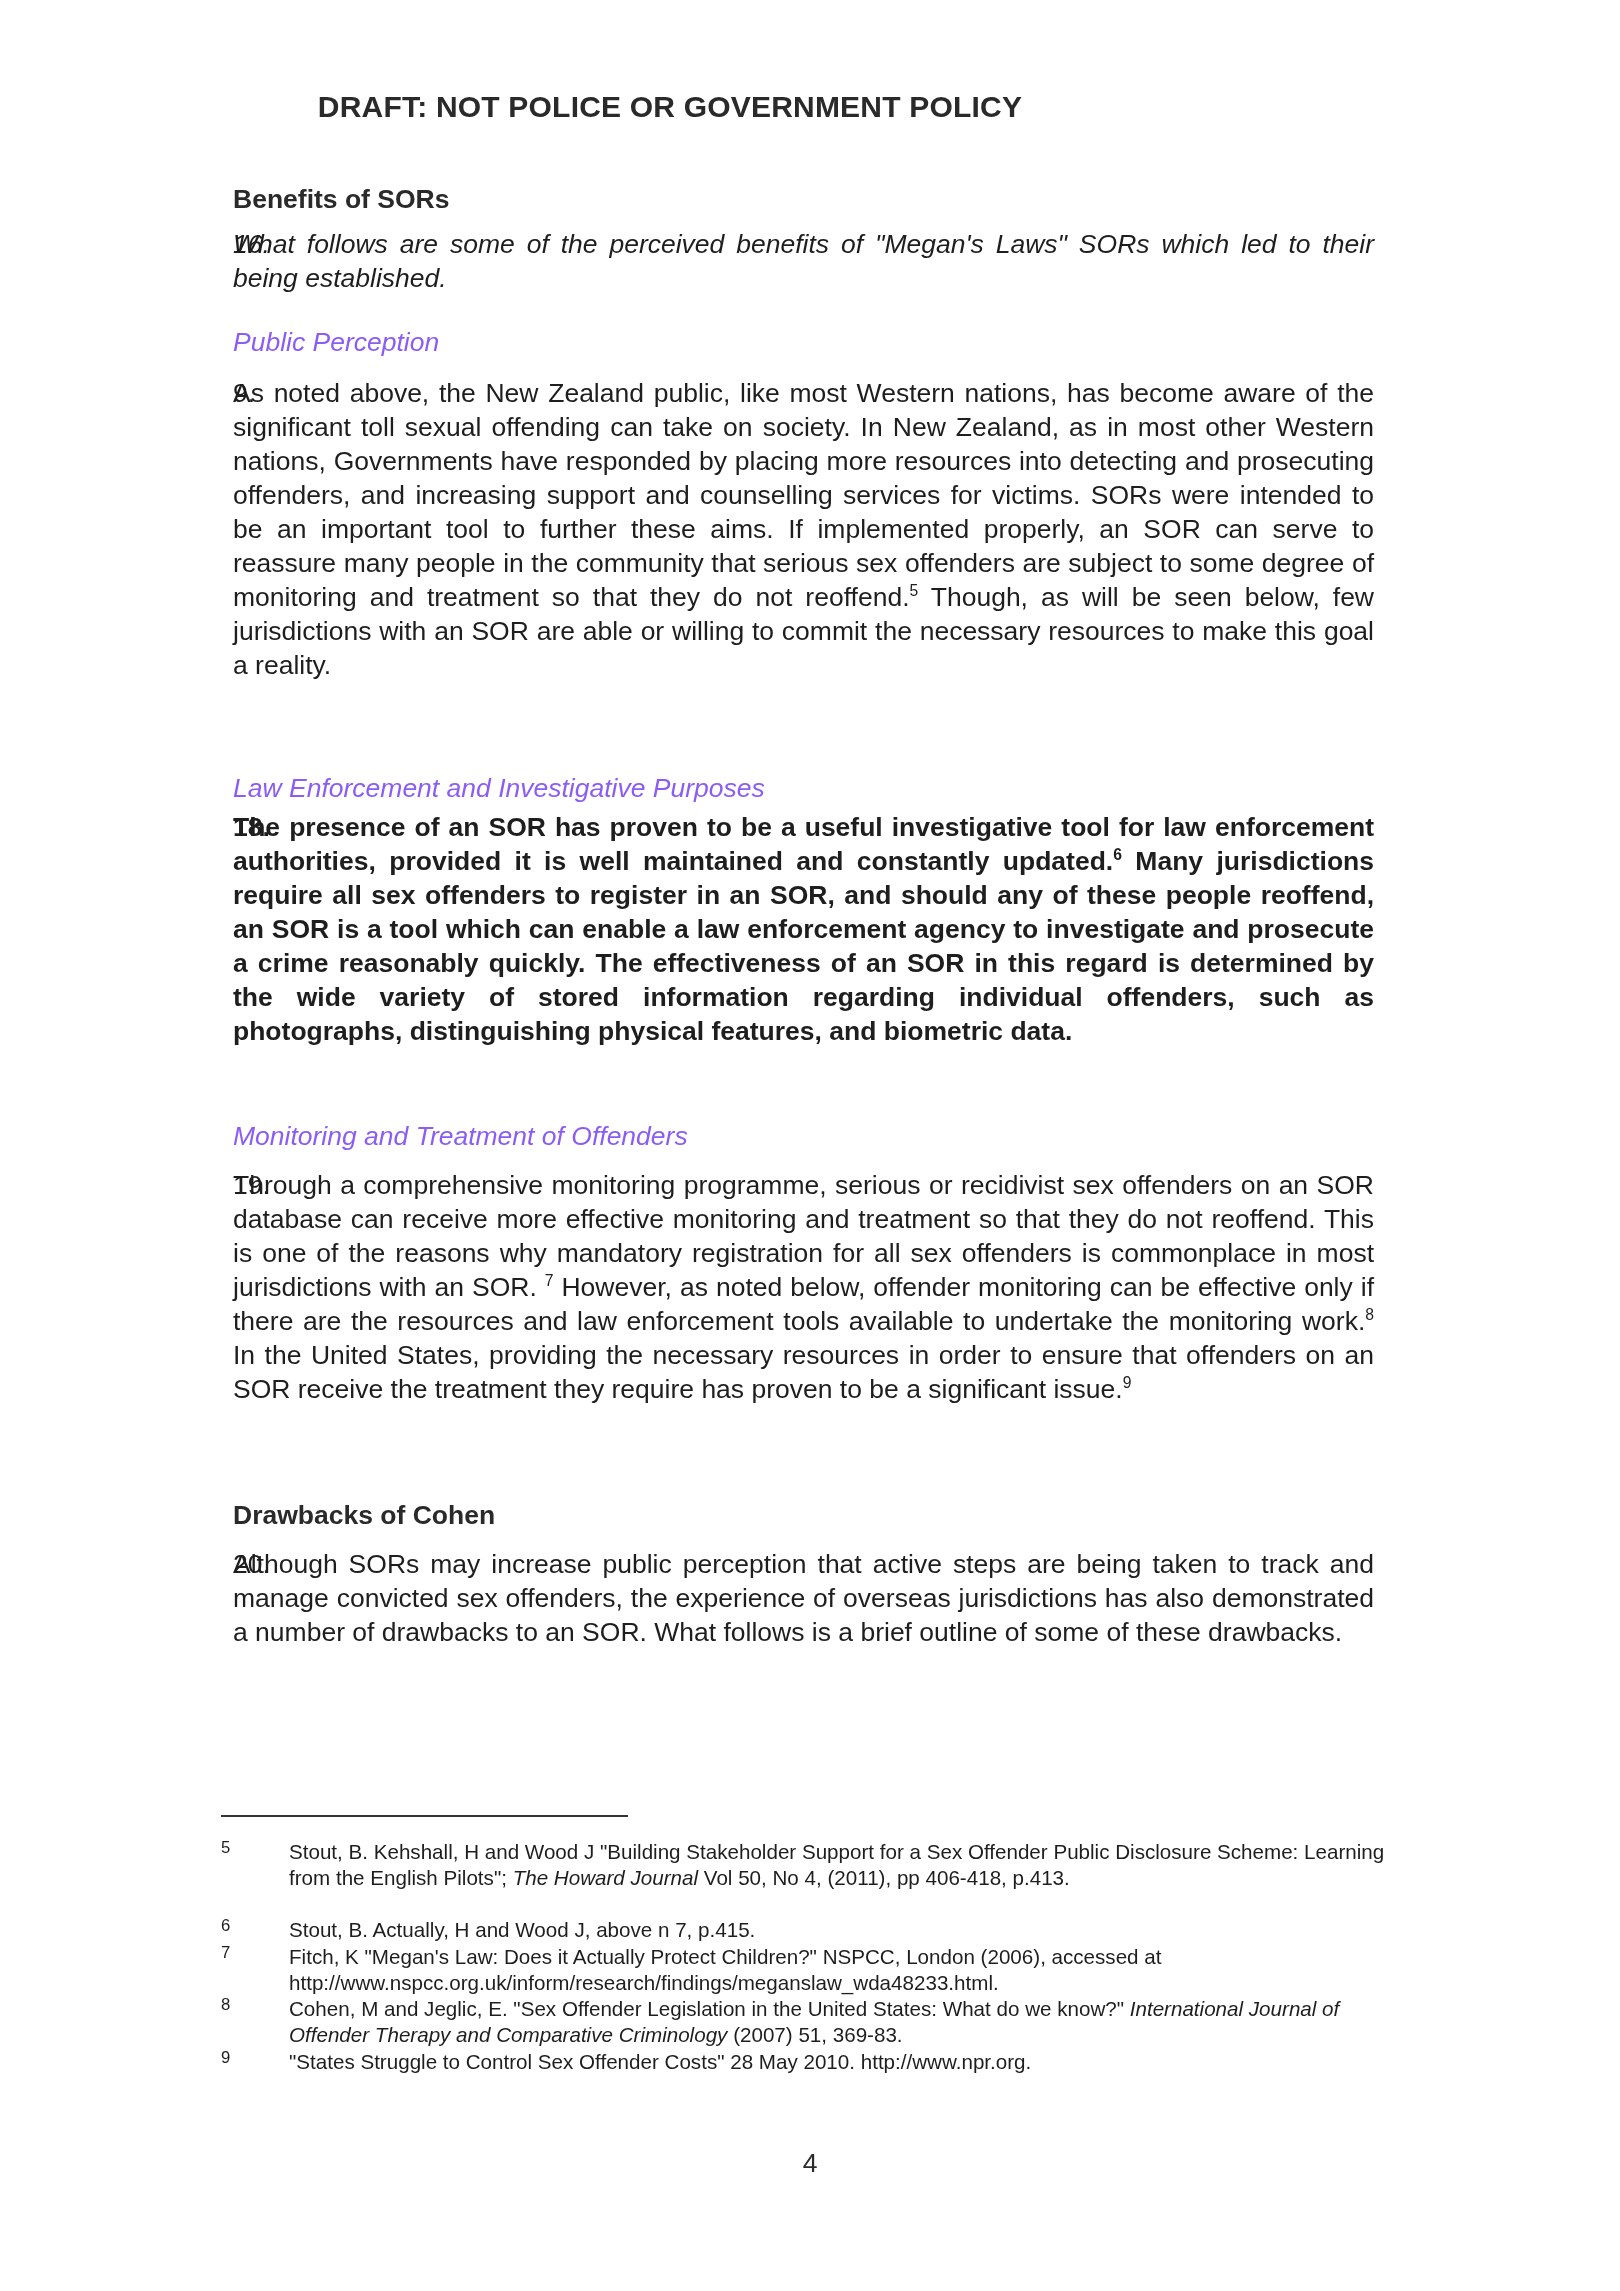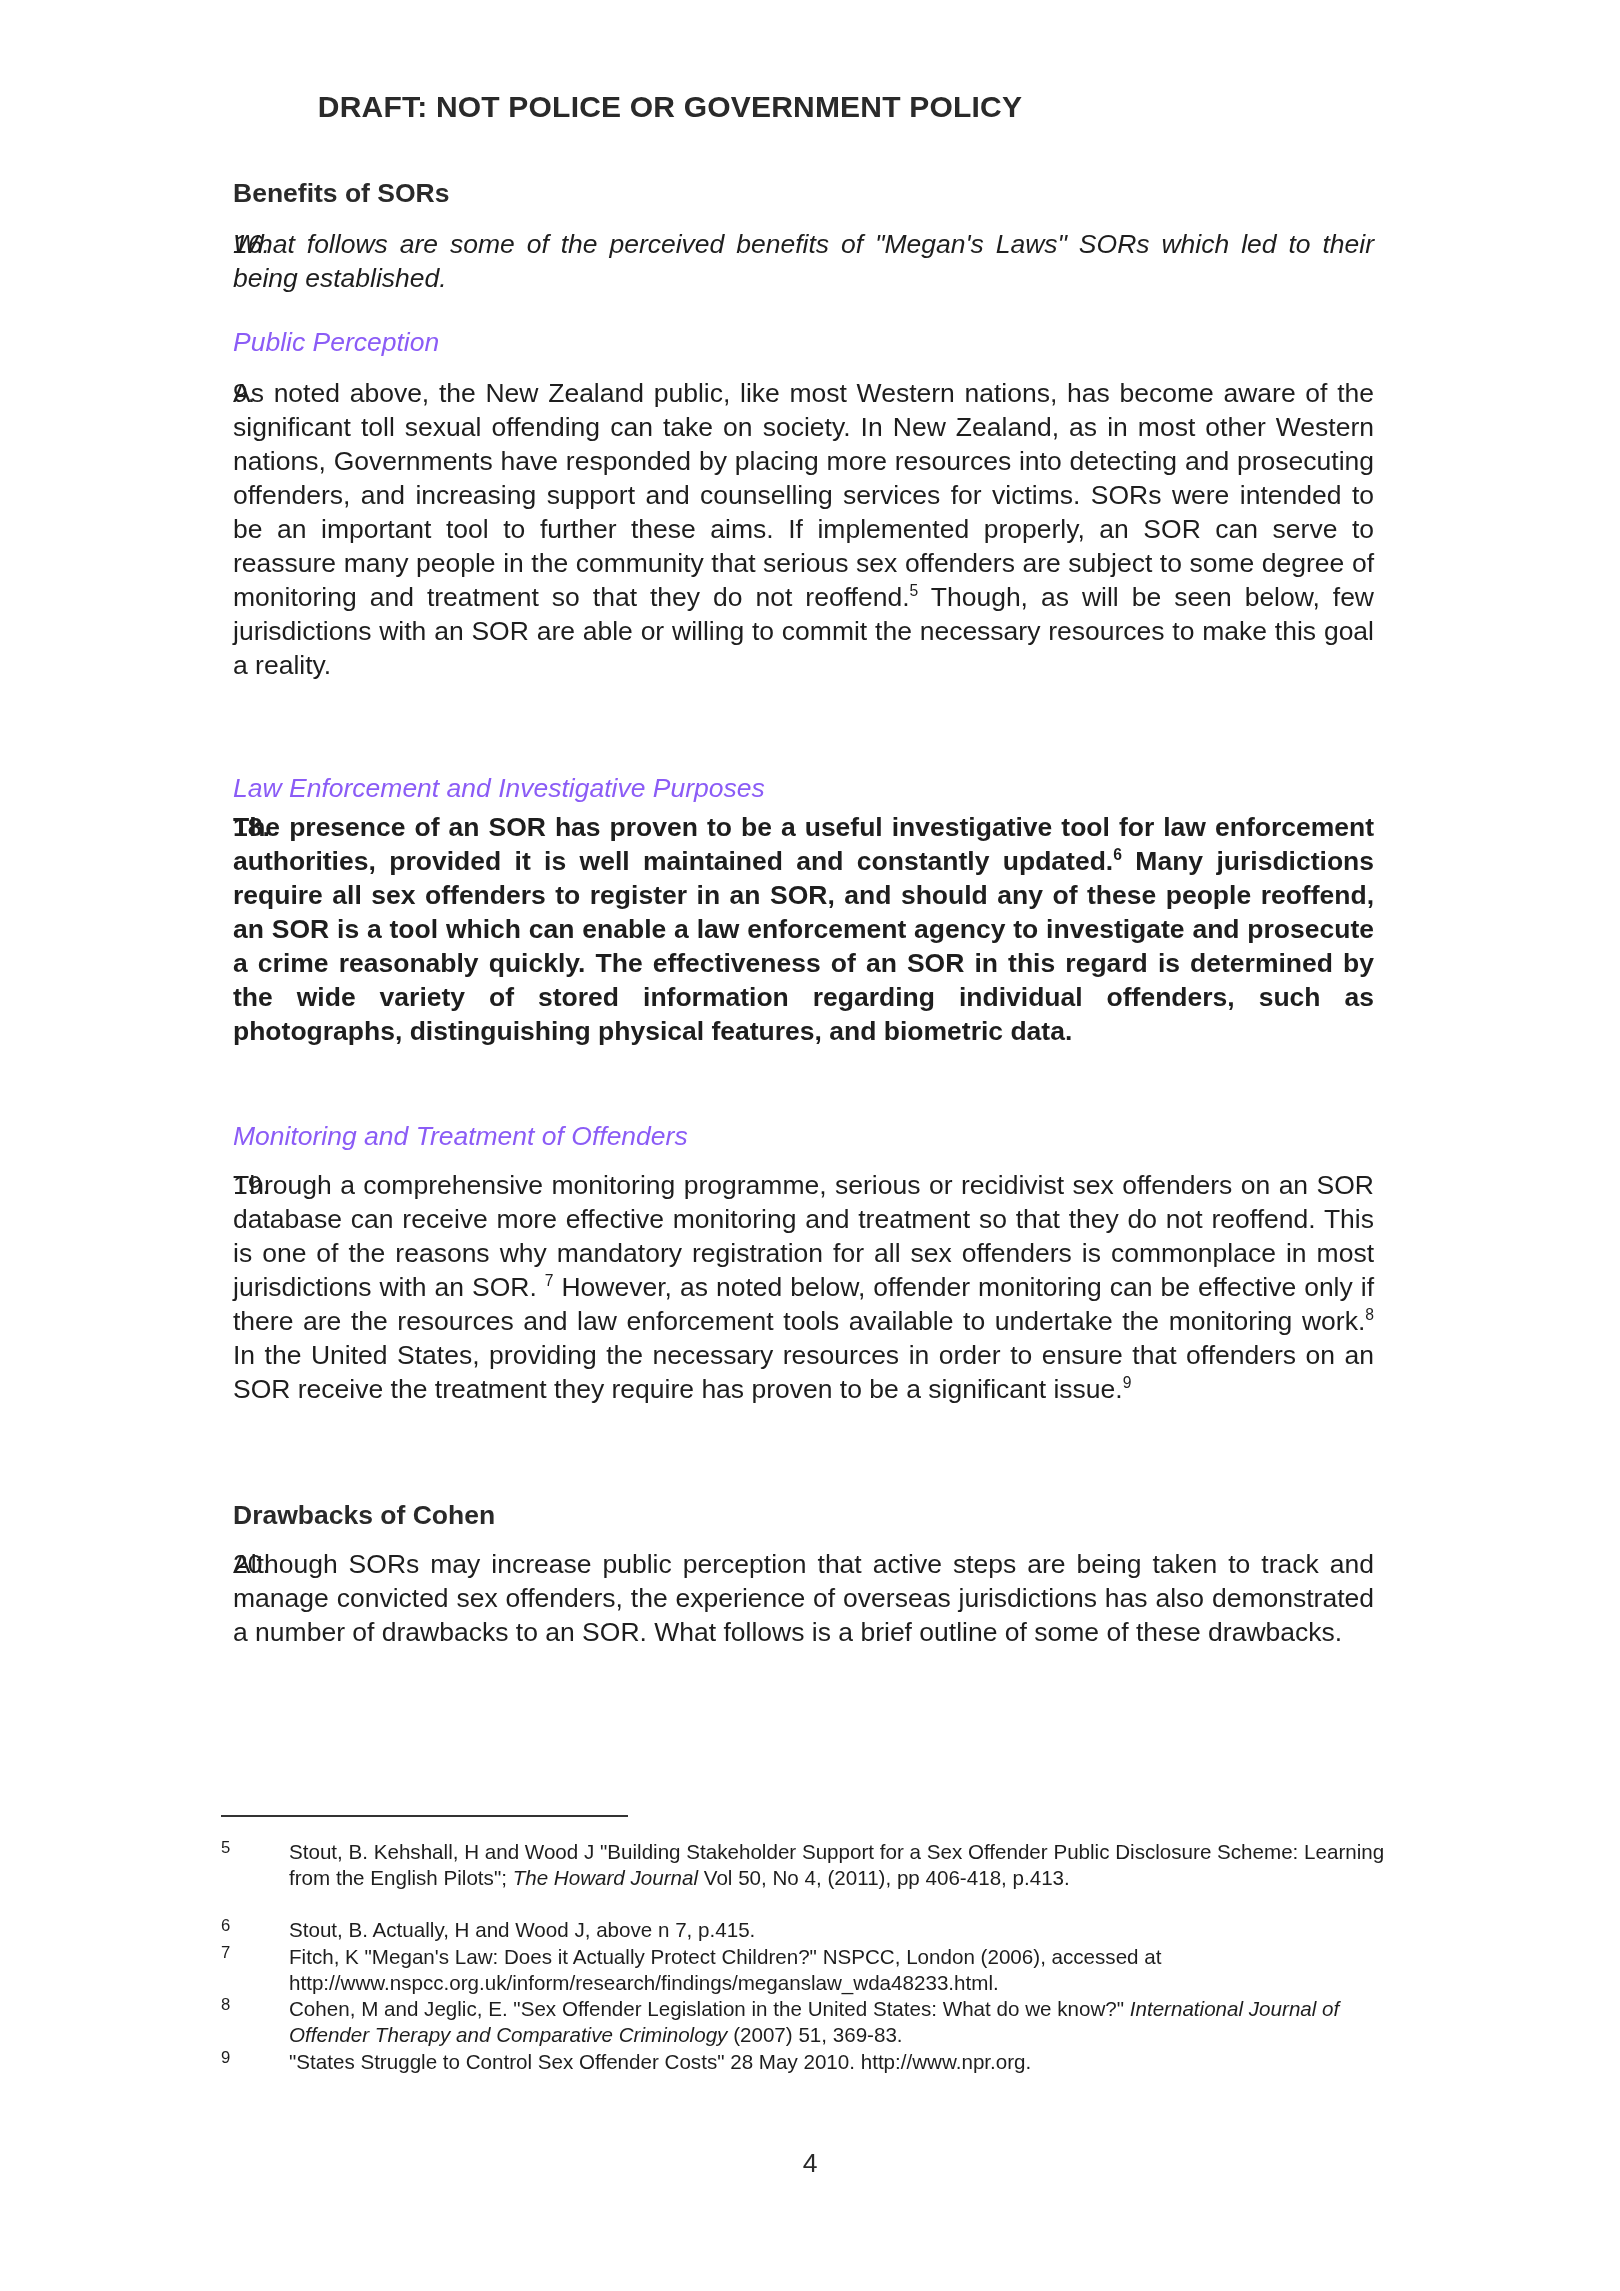--- a/index.html
+++ b/index.html
@@ -39,21 +39,21 @@
   .page-number {
     position: absolute; top: 2148px; left: 0; width: 1620px; text-align: center;
     font-size: 26.5px; color: #2a2a2a;
   }
 </style>
 </head>
 <body>
 
 <div class="page-title">DRAFT: NOT POLICE OR GOVERNMENT POLICY</div>
 
-<div class="section-heading" style="top:178px;">Benefits of SORs</div>
+<div class="section-heading" style="top:184px;">Benefits of SORs</div>
 
 <div class="para" style="top:227px;font-style:italic;">
   <span class="num">16.</span>
   <div class="body">What follows are some of the perceived benefits of "Megan's Laws" SORs which led to their being established.</div>
 </div>
 
 <div class="subheading" style="top:327px;">Public Perception</div>
 
 <div class="para" style="top:376px;">
   <span class="num">9.</span>

